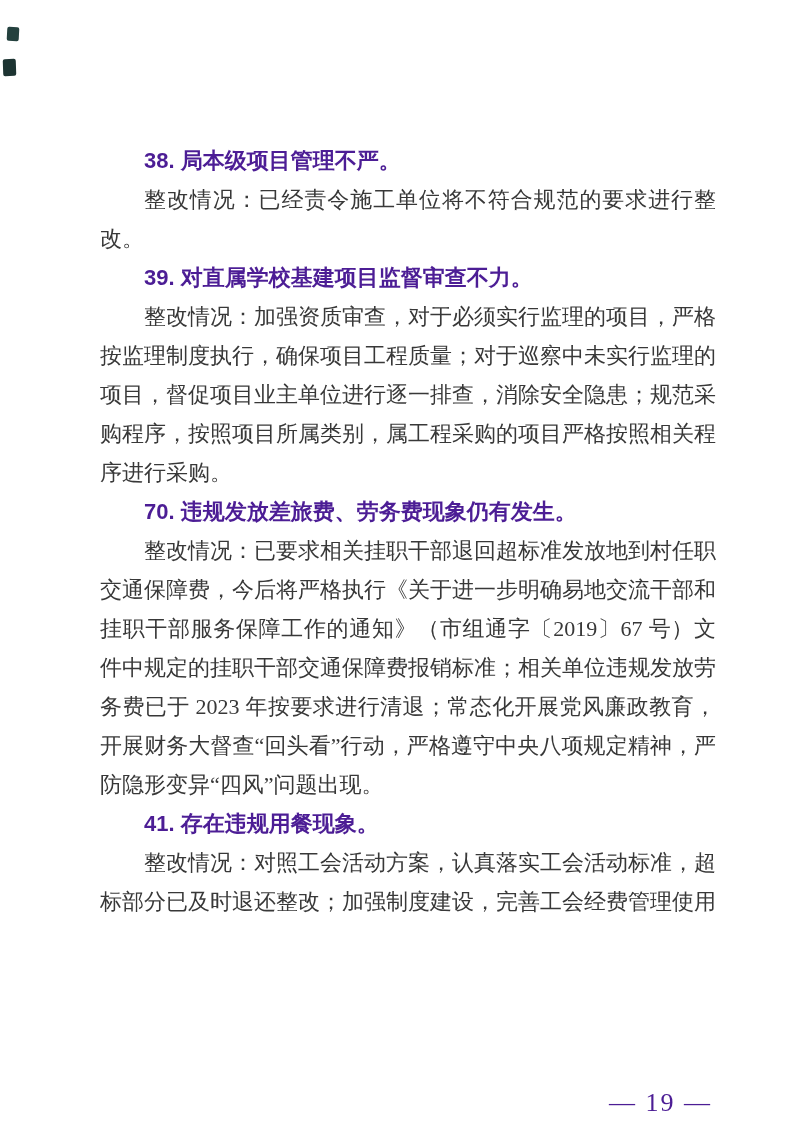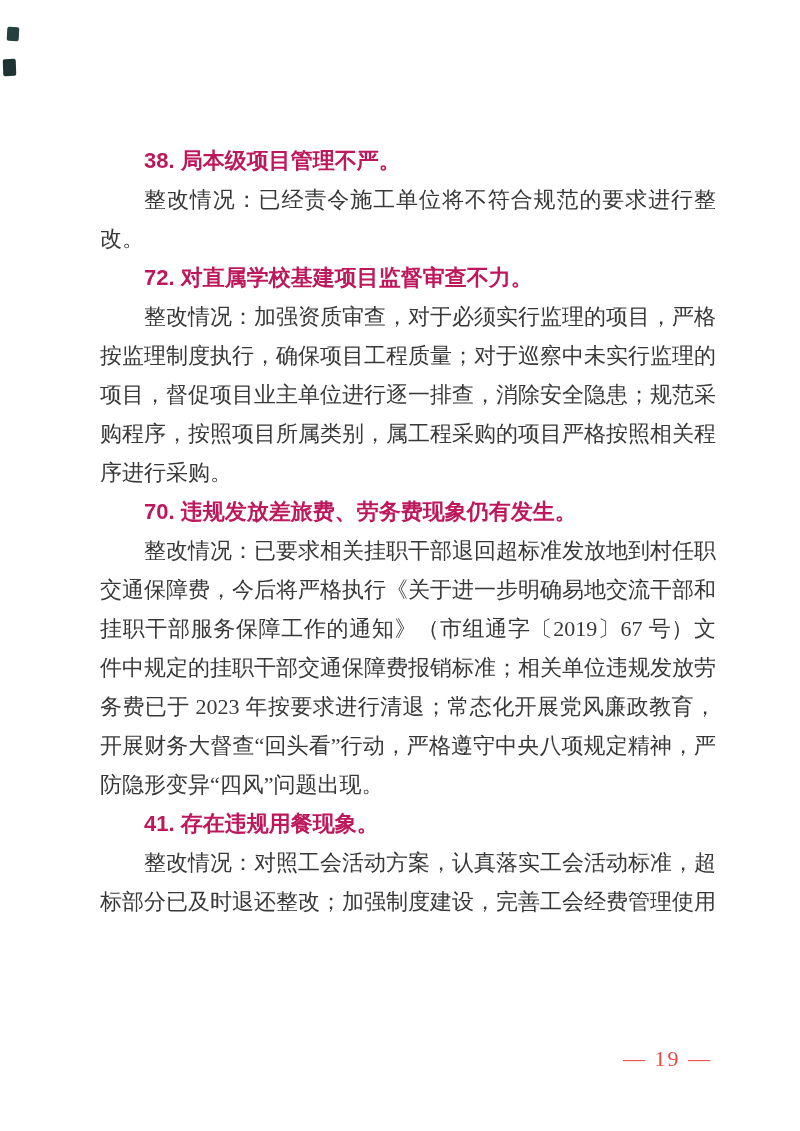--- a/index.html
+++ b/index.html
@@ -26,31 +26,31 @@
     text-align: justify;
   }
   .content p {
     margin: 0;
     padding: 0;
     text-indent: 2em;
   }
   .content p.heading {
     font-family: "Liberation Sans", "DejaVu Sans", sans-serif;
     font-weight: 700;
-    color: #be185d;
+    color: #4c1d95;
     text-align: left;
   }
   .pagenum {
     position: absolute;
-    top: 1046px;
+    top: 1088px;
     right: 88px;
     font-family: "Liberation Serif", "DejaVu Serif", serif;
-    font-size: 22px;
+    font-size: 26px;
     letter-spacing: 2px;
-    color: #ef4444;
+    color: #4c1d95;
   }
   .artifact {
     position: absolute;
     border-radius: 2px;
   }
   .artifact.a1 {
     left: 7px;
     top: 27px;
     width: 12px;
     height: 14px;
@@ -71,21 +71,21 @@
 
 <div class="page">
 
   <div class="artifact a1"></div>
   <div class="artifact a2"></div>
 
   <div class="content">
     <p class="heading">38. 局本级项目管理不严。</p>
     <p class="body-text">整改情况：已经责令施工单位将不符合规范的要求进行整改。</p>
 
-    <p class="heading">72. 对直属学校基建项目监督审查不力。</p>
+    <p class="heading">39. 对直属学校基建项目监督审查不力。</p>
     <p class="body-text">整改情况：加强资质审查，对于必须实行监理的项目，严格按监理制度执行，确保项目工程质量；对于巡察中未实行监理的项目，督促项目业主单位进行逐一排查，消除安全隐患；规范采购程序，按照项目所属类别，属工程采购的项目严格按照相关程序进行采购。</p>
 
     <p class="heading">70. 违规发放差旅费、劳务费现象仍有发生。</p>
     <p class="body-text">整改情况：已要求相关挂职干部退回超标准发放地到村任职交通保障费，今后将严格执行《关于进一步明确易地交流干部和挂职干部服务保障工作的通知》（市组通字〔2019〕67 号）文件中规定的挂职干部交通保障费报销标准；相关单位违规发放劳务费已于 2023 年按要求进行清退；常态化开展党风廉政教育，开展财务大督查“回头看”行动，严格遵守中央八项规定精神，严防隐形变异“四风”问题出现。</p>
 
     <p class="heading">41. 存在违规用餐现象。</p>
 
     <p class="body-text">整改情况：对照工会活动方案，认真落实工会活动标准，超标部分已及时退还整改；加强制度建设，完善工会经费管理使用</p>
   </div>
 

